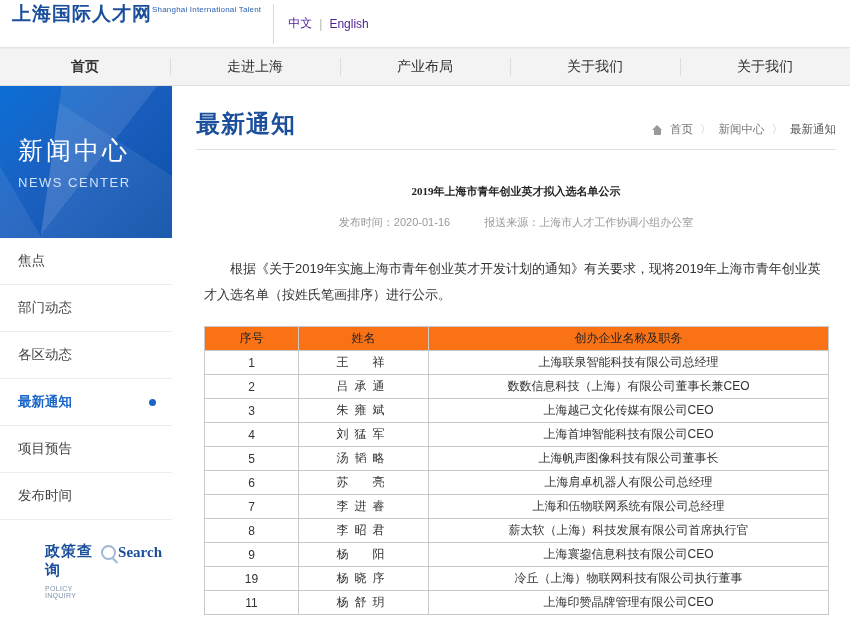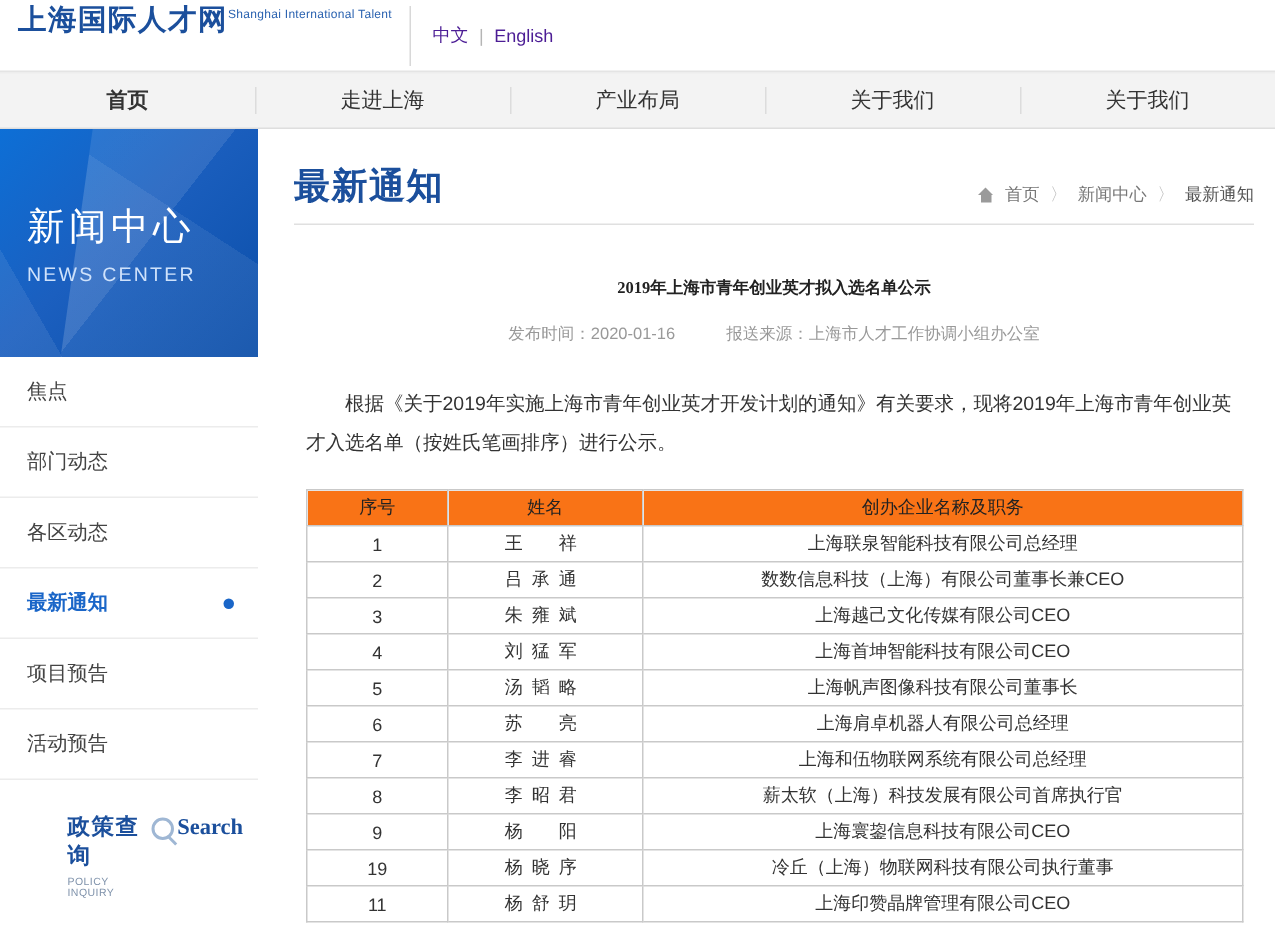--- a/index.html
+++ b/index.html
@@ -350,21 +350,21 @@
           <span>各区动态</span>
         </div>
         <div class="side-item active">
           <span>最新通知</span>
           <span class="dot"></span>
         </div>
         <div class="side-item">
           <span>项目预告</span>
         </div>
         <div class="side-item">
-          <span>活动预告</span>
+          <span>发布时间</span>
         </div>
       </div>
 
       <div class="policy-box">
         <div class="pol-left">
           <div class="pol-cn">政策查询</div>
           <div class="pol-en">POLICY INQUIRY</div>
         </div>
         <div class="search-badge">
           <span class="mag"></span>

